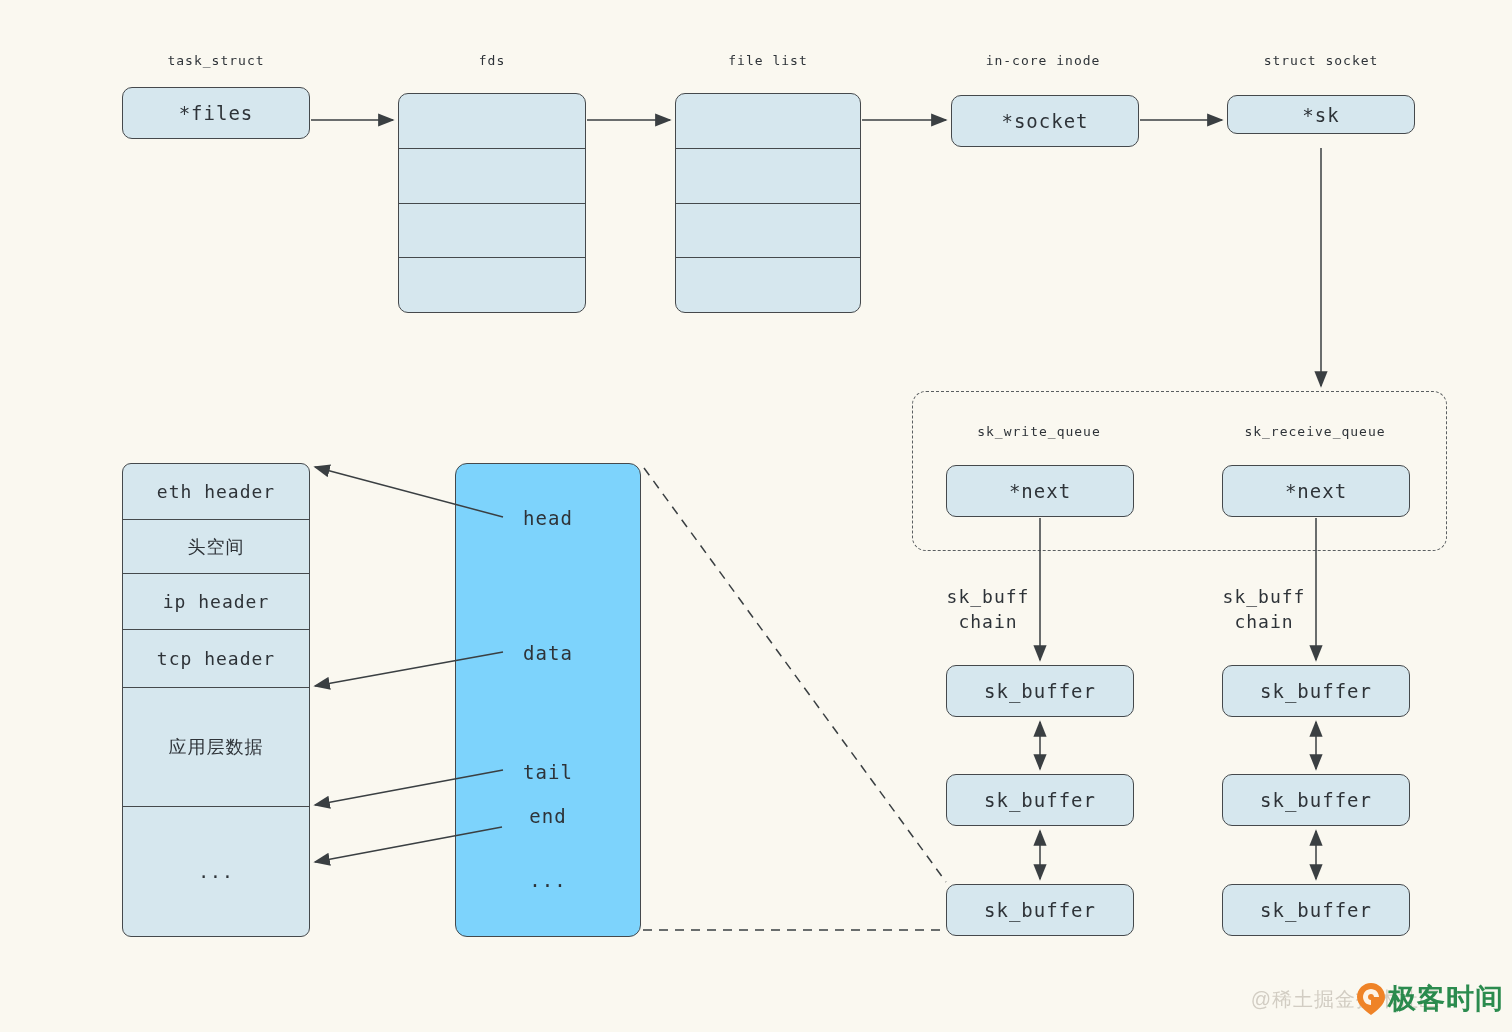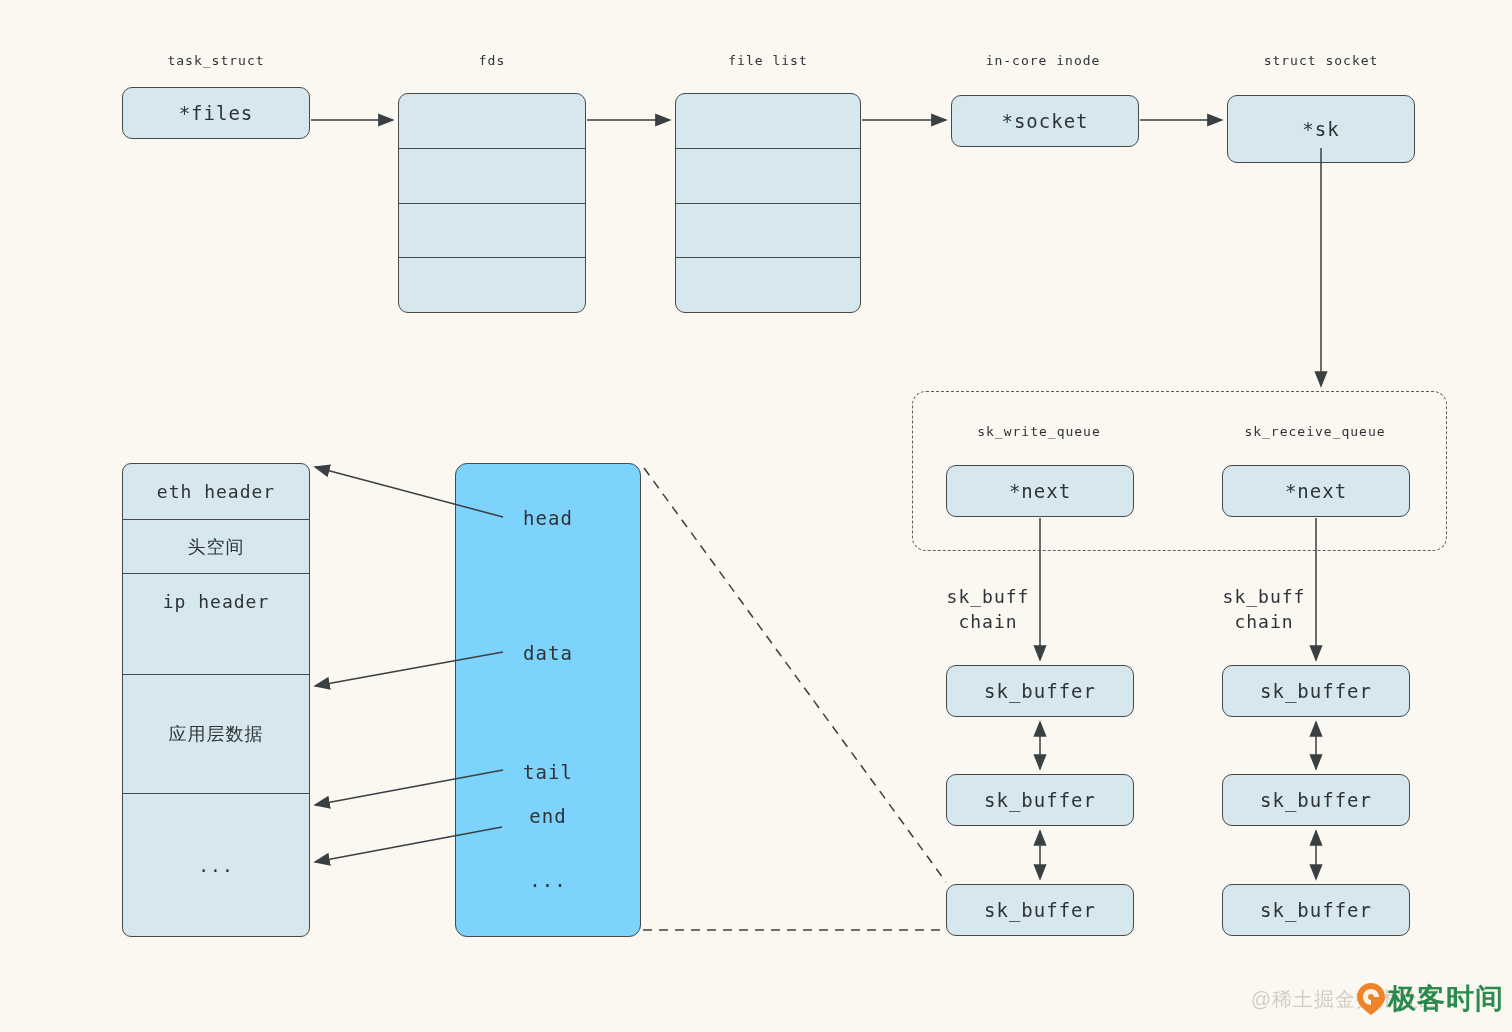--- a/index.html
+++ b/index.html
@@ -87,21 +87,21 @@
 
   <div class="cellbox" style="left:675px;top:93px;width:186px;height:220px;">
     <div class="cell"></div>
     <div class="cell"></div>
     <div class="cell"></div>
     <div class="cell"></div>
   </div>
 
   <div class="box" style="left:951px;top:95px;width:188px;height:52px;">*socket</div>
 
-  <div class="box" style="left:1227px;top:95px;width:188px;height:68px;">*sk</div>
+  <div class="box" style="left:1227px;top:95px;width:188px;height:39px;">*sk</div>
 
   <div class="dashed-rect" style="left:912px;top:391px;width:535px;height:160px;"></div>
 
   <div class="title" style="left:919px;top:424px;">sk_write_queue</div>
   <div class="title" style="left:1195px;top:424px;">sk_receive_queue</div>
 
   <div class="box" style="left:946px;top:465px;width:188px;height:52px;">*next</div>
   <div class="box" style="left:1222px;top:465px;width:188px;height:52px;">*next</div>
 
   <div class="chain-label" style="left:923px;top:584px;">
@@ -118,21 +118,22 @@
   <div class="box" style="left:946px;top:884px;width:188px;height:52px;">sk_buffer</div>
 
   <div class="box" style="left:1222px;top:665px;width:188px;height:52px;">sk_buffer</div>
   <div class="box" style="left:1222px;top:774px;width:188px;height:52px;">sk_buffer</div>
   <div class="box" style="left:1222px;top:884px;width:188px;height:52px;">sk_buffer</div>
 
   <div class="memrows" style="left:122px;top:463px;width:188px;height:474px;">
     <div class="mrow" style="flex:0 0 55px;">eth header</div>
     <div class="mrow" style="flex:0 0 53px;">头空间</div>
     <div class="mrow" style="flex:0 0 55px;">ip header</div>
-    <div class="mrow" style="flex:0 0 118px;margin-top:45px;">应用层数据</div>
+    <div class="mrow" style="flex:0 0 57px;">tcp header</div>
+    <div class="mrow" style="flex:0 0 118px;">应用层数据</div>
     <div class="mrow" style="flex:1;">...</div>
   </div>
 
   <div class="skbuff-box" style="left:455px;top:463px;width:186px;height:474px;">
     <div class="skbuff-field" style="top:43px;">head</div>
     <div class="skbuff-field" style="top:178px;">data</div>
     <div class="skbuff-field" style="top:297px;">tail</div>
     <div class="skbuff-field" style="top:341px;">end</div>
     <div class="skbuff-field" style="top:405px;">...</div>
   </div>

